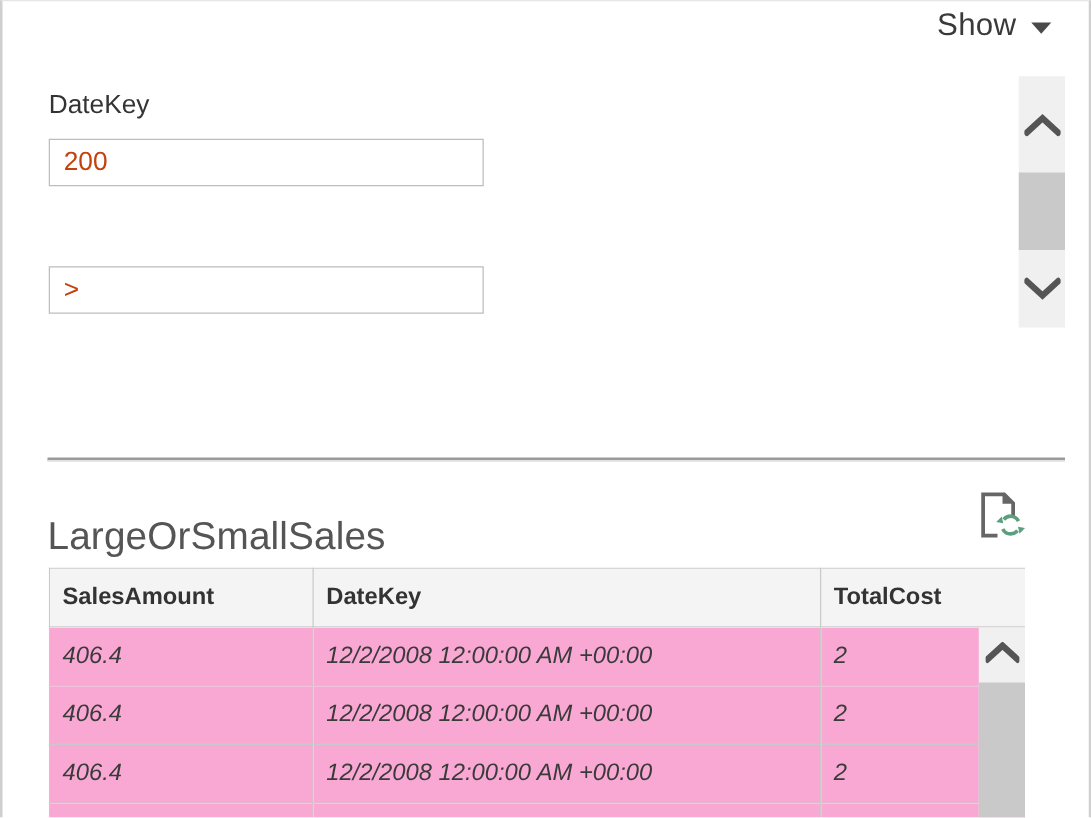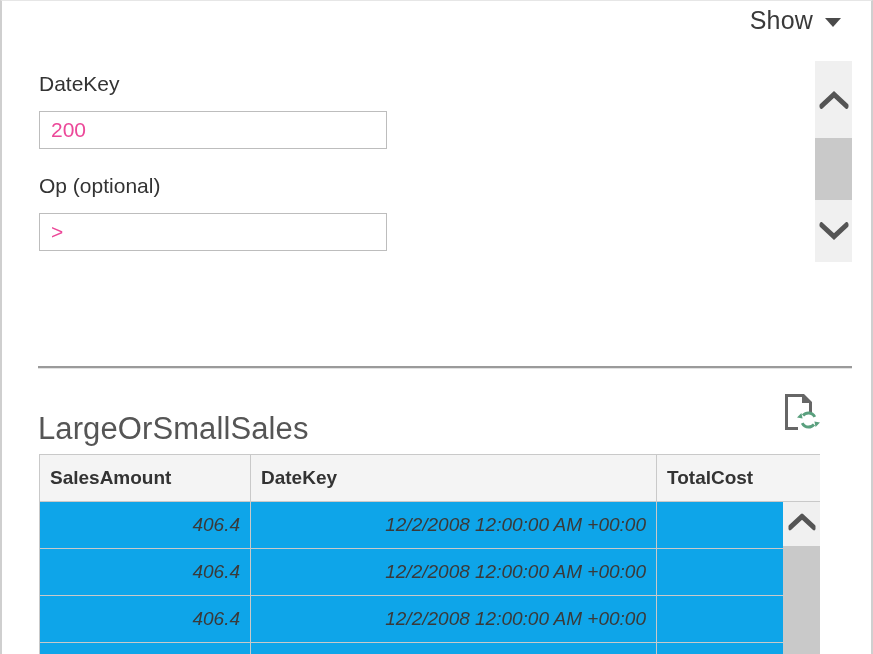--- a/index.html
+++ b/index.html
@@ -65,21 +65,21 @@
   .text-input {
     position: absolute;
     left: 37px;
     width: 348px;
     height: 38px;
     box-sizing: border-box;
     border: 1px solid #bdbdbd;
     background: #ffffff;
     font-family: "Liberation Sans", sans-serif;
     font-size: 21px;
-    color: #ec4899;
+    color: #c2410c;
     padding: 0 11px;
     outline: none;
     border-radius: 0;
   }
   #cutoff-label { top: 70px; }
   #cutoff-input { top: 110px; }
   #op-label     { top: 172px; }
   #op-input     { top: 212px; }
 
   
@@ -168,23 +168,22 @@
   }
   #data-table th {
     background: #f4f4f4;
     font-weight: bold;
     text-align: left;
     color: #333333;
     font-size: 19px;
     margin-top: 35px;
   }
   #data-table td {
-    background: #0ea5e9;
+    background: #f9a8d4;
     font-style: italic;
-    text-align: right;
     color: #3a3a3a;
   }
   .col-sales { width: 211px; }
   .col-date  { width: 406px; }
   .col-cost  { width: 383px; }
 
   
   #table-scrollbar {
     position: absolute;
     left: 781px;
@@ -250,21 +249,20 @@
 <div id="page">
 
   <div id="show-bar">
     <span id="show-label">Show</span>
     <span class="caret-down"></span>
   </div>
 
   <label class="field-label" id="cutoff-label">DateKey</label>
   <input class="text-input" id="cutoff-input" type="text" value="200" style="">
 
-  <label class="field-label" id="op-label">Op (optional)</label>
   <input class="text-input" id="op-input" type="text" value="&gt;" style="">
 
 
   <div id="divider"></div>
 
   <div id="result-title">LargeOrSmallSales</div>
 
   <div id="refresh-icon">
     <svg width="40" height="42" viewBox="0 0 40 42">
       <path d="M4 3 h19 l8 8 v12 h-3 V12 h-7 V6 H7 v30 h10 v3 H4 Z" fill="#666666"></path>

